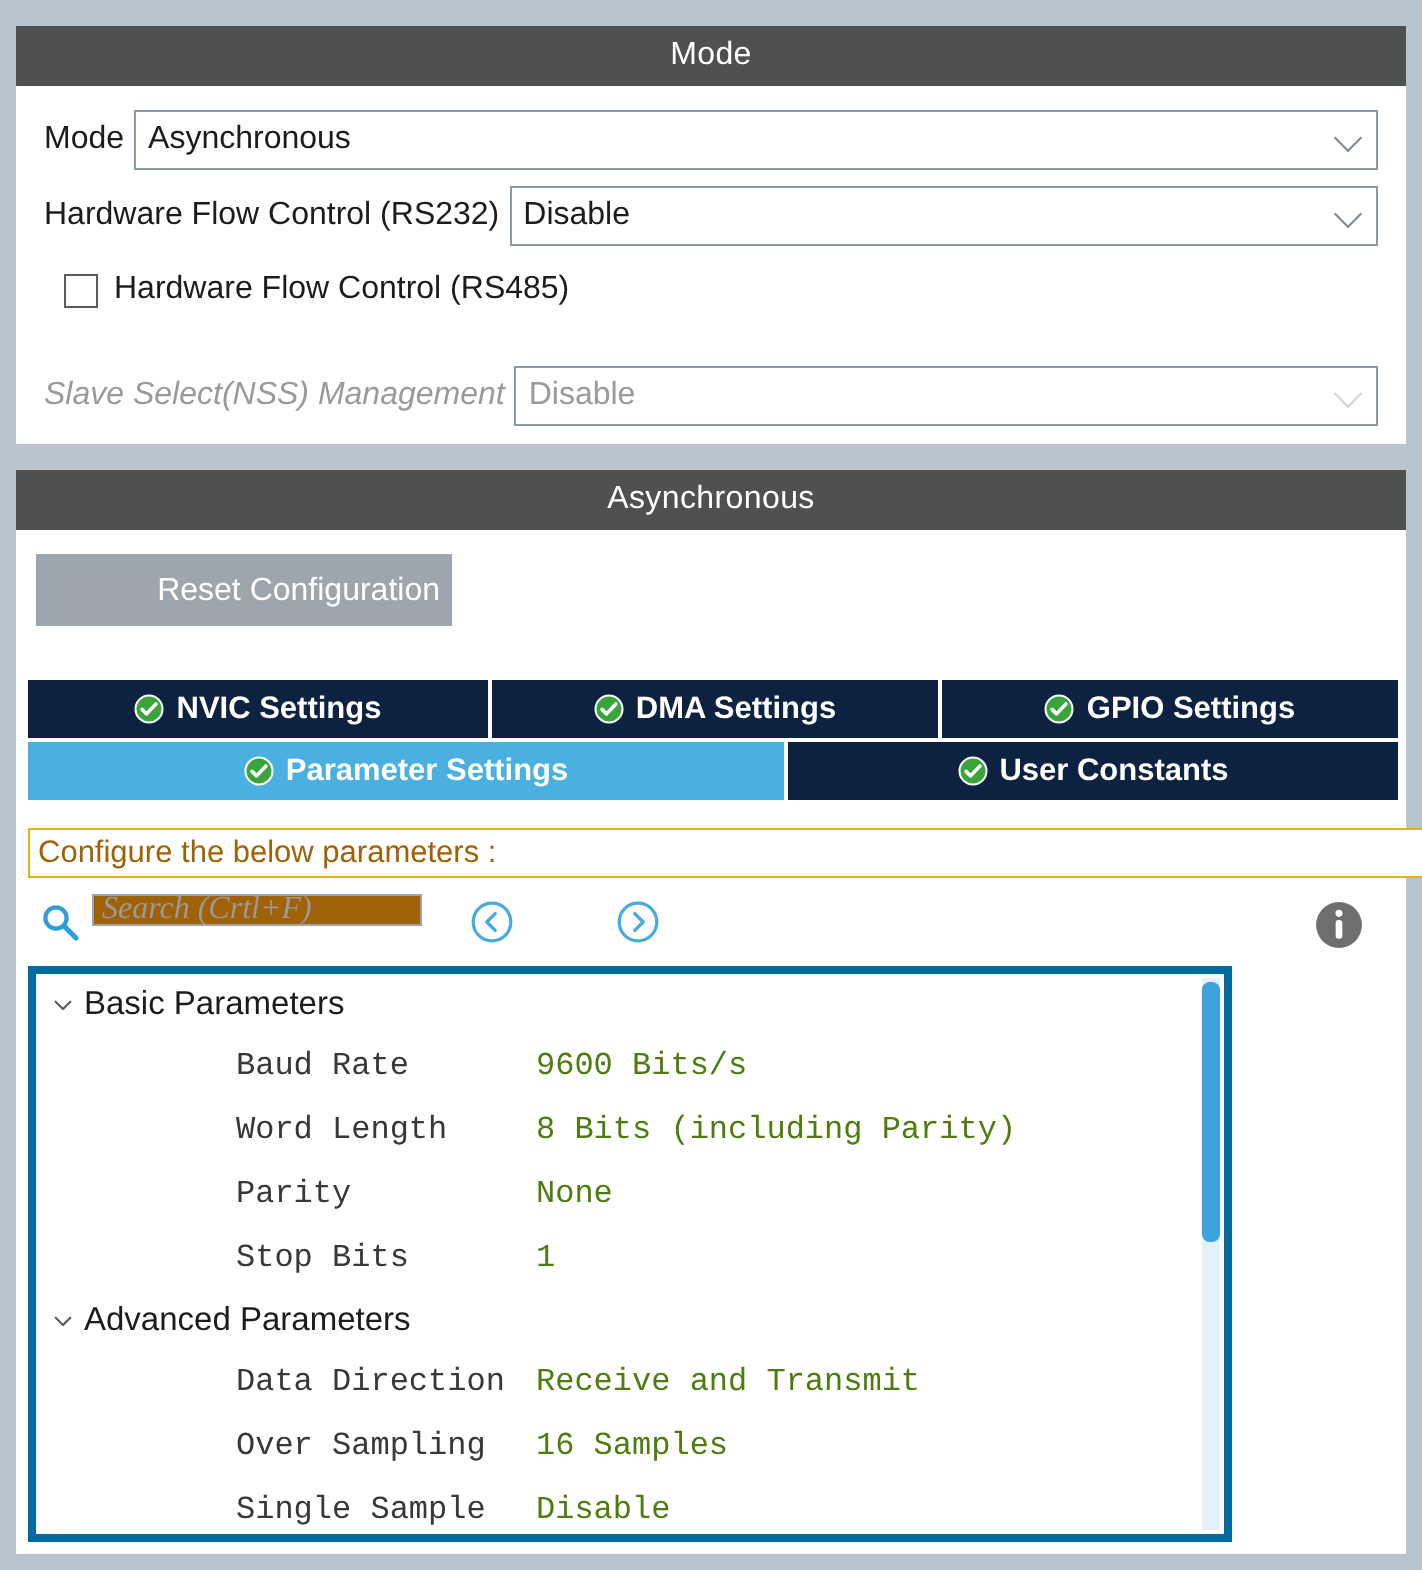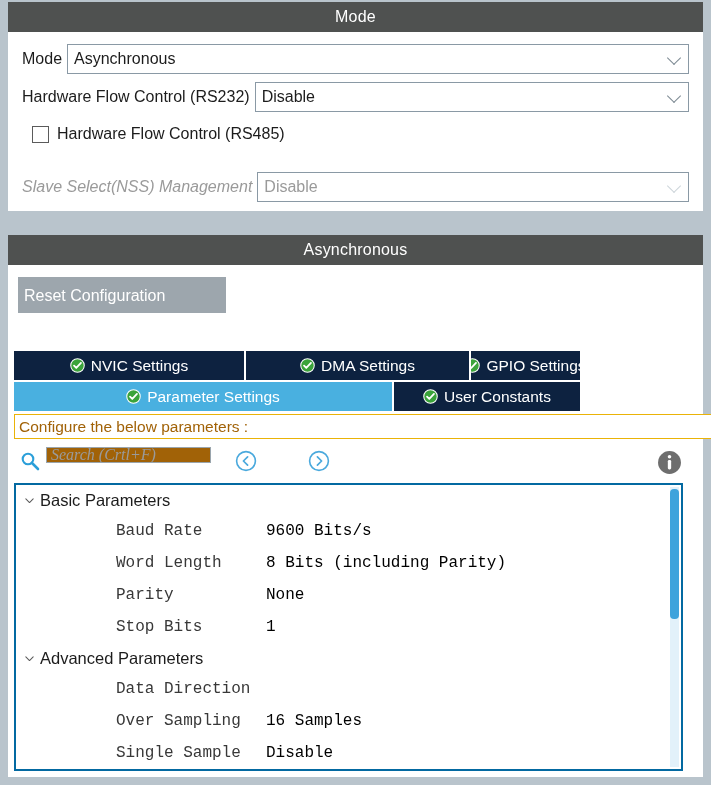--- a/index.html
+++ b/index.html
@@ -35,21 +35,21 @@
     background: #4f5150;
     color: #ffffff;
     text-align: center;
     font-size: 16px;
     letter-spacing: .2px;
   }
 
   
   #mode-panel {
     left: 7px;
-    top: 1px;
+    top: 12px;
     width: 697px;
     height: 211px;
   }
   .mode-body {
     padding: 12px 14px 0 14px;
   }
   .form-row {
     display: flex;
     align-items: center;
     margin-bottom: 8px;
@@ -137,32 +137,33 @@
   #reset-btn {
     position: absolute;
     left: 10px;
     top: 12px;
     width: 208px;
     height: 36px;
     background: #9da6ad;
     color: #ffffff;
     font-size: 16px;
     border: none;
-    text-align: left;
+    text-align: right;
     line-height: 36px;
     cursor: pointer;
     font-family: inherit;
   }
 
   
   .tab-rows {
     position: absolute;
     left: 6px;
-    top: 86px;
-    width: 566px;
+    top: 75px;
+    width: 685px;
+    font-weight: bold;
   }
   .tab-row {
     display: flex;
     height: 29px;
   }
   .tab-row + .tab-row { margin-top: 2px; }
   .tab {
     background: #0d2240;
     color: #ffffff;
     font-size: 15.5px;
@@ -257,23 +258,23 @@
     width: 25px;
     height: 25px;
     cursor: pointer;
   }
 
   
   #param-tree {
     position: absolute;
     left: 6px;
     top: 218px;
-    width: 669px;
+    width: 602px;
     bottom: 6px;
-    border: 2px solid #0369a1;
+    border: 4px solid #0369a1;
     box-sizing: border-box;
     background: #ffffff;
     overflow: hidden;
   }
   .tree-scroll {
     position: absolute;
     left: 0; top: 0; right: 14px; bottom: 0;
     overflow: hidden;
   }
   .tree-group {
@@ -302,21 +303,21 @@
   .tree-item-name {
     width: 250px;
     padding-left: 100px;
     box-sizing: border-box;
     font-size: 16px;
     color: #383838;
     white-space: nowrap;
   }
   .tree-item-value {
     font-size: 16px;
-    color: #000000;
+    color: #4d7c0f;
     white-space: nowrap;
     text-align: right;
   }
 
   
   #tree-scrollbar {
     position: absolute;
     right: 2px;
     top: 2px;
     bottom: 2px;
@@ -483,20 +484,21 @@
 
           <div class="tree-group">
             <svg class="tree-chev" viewBox="0 0 12 12">
               <path d="M2 4.2 L6 8.2 L10 4.2" fill="none" stroke="#5a5a5a" stroke-width="1.15" stroke-linecap="round" stroke-linejoin="round"></path>
             </svg>
             <span class="tree-group-label">Advanced Parameters</span>
           </div>
 
           <div class="tree-item">
             <span class="tree-item-name">Data Direction</span>
+            <span class="tree-item-value">Receive and Transmit</span>
           </div>
           <div class="tree-item">
             <span class="tree-item-name">Over Sampling</span>
             <span class="tree-item-value">16 Samples</span>
           </div>
           <div class="tree-item">
             <span class="tree-item-name">Single Sample</span>
             <span class="tree-item-value">Disable</span>
           </div>
           <div class="tree-item">

